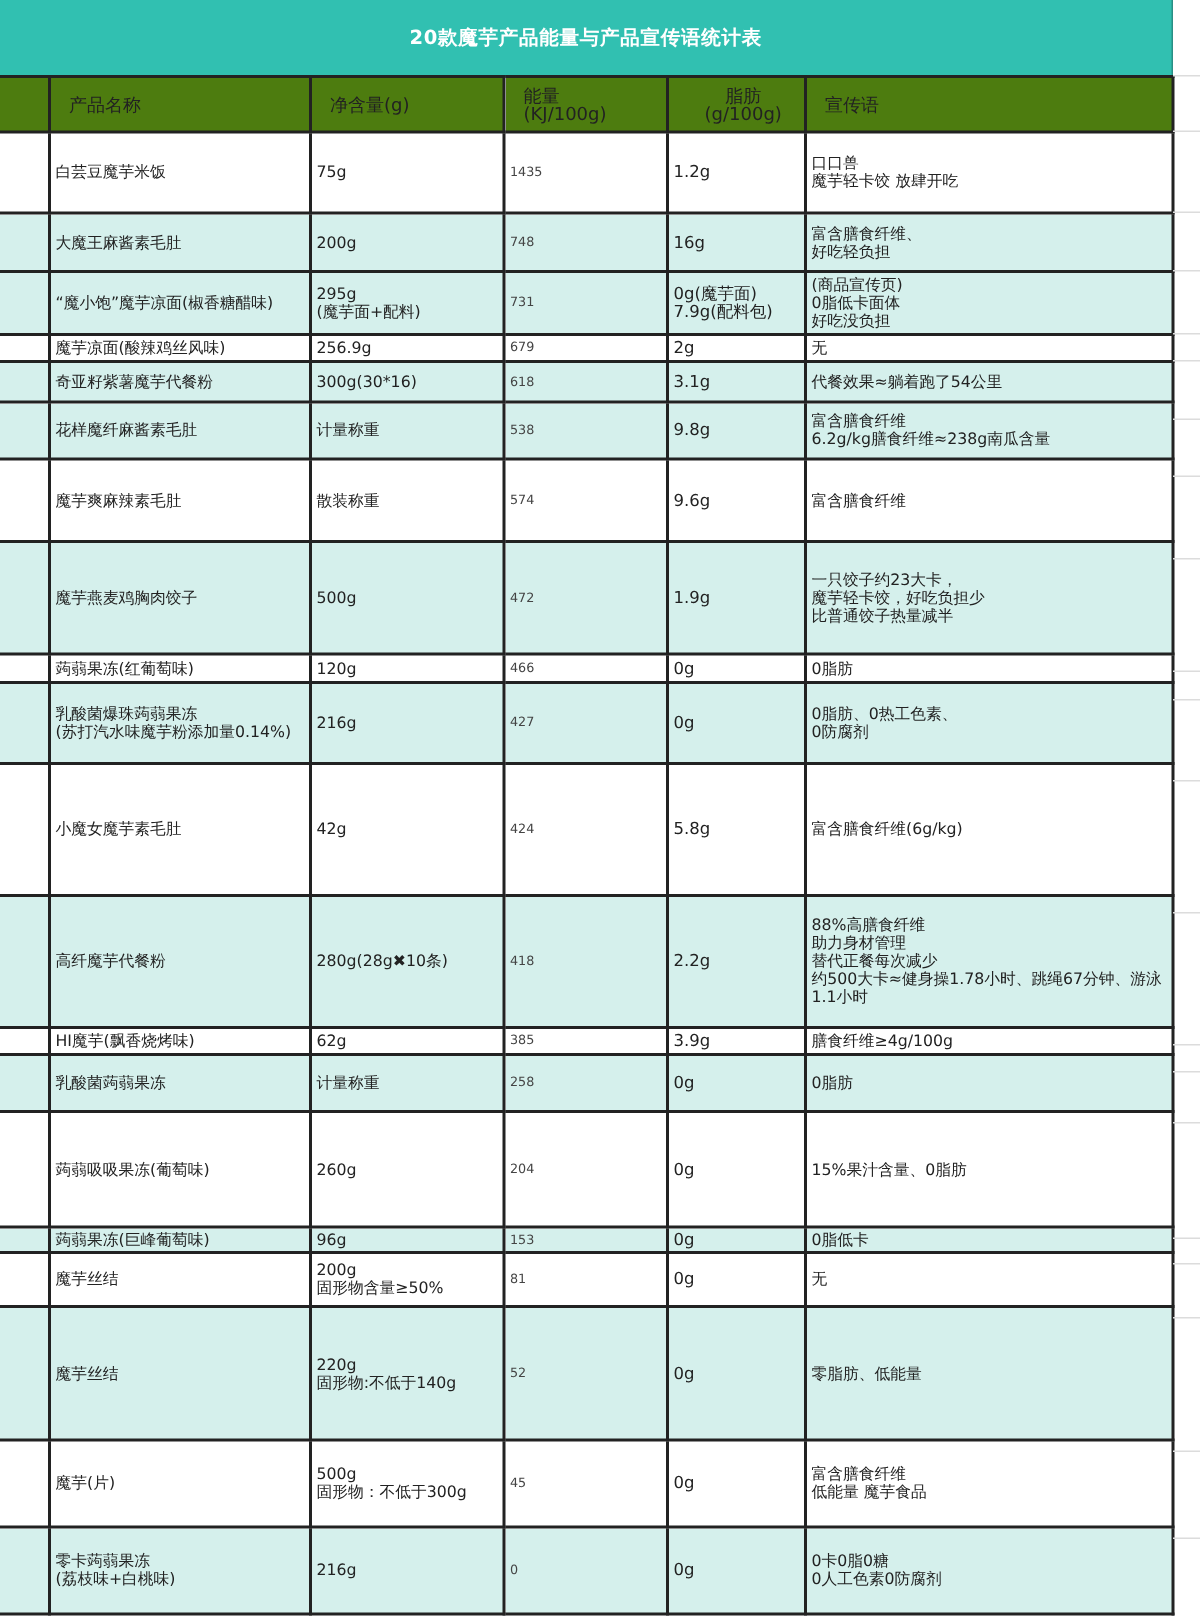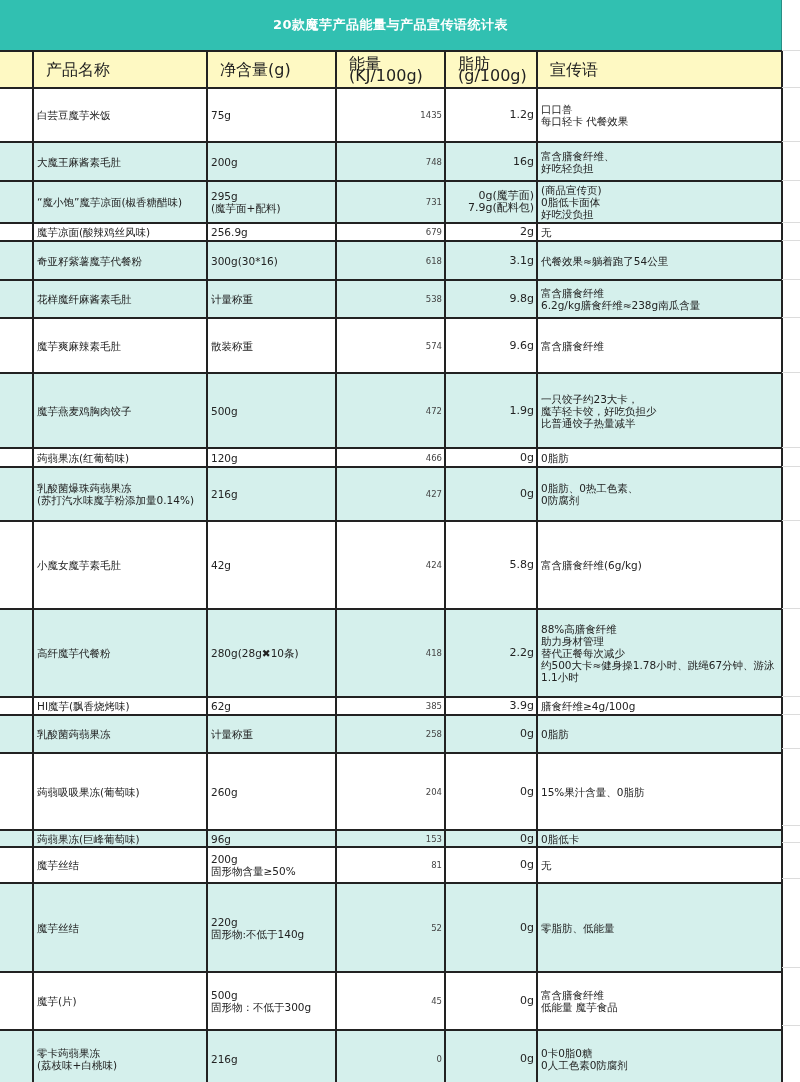--- a/index.html
+++ b/index.html
@@ -5,27 +5,27 @@
   html, body { margin: 0; padding: 0; background: #ffffff; }
   body { width: 800px; height: 1082px; overflow: hidden; position: relative; font-family: "DejaVu Sans", "Liberation Sans", sans-serif; color: #222; }
   .sheet { position: absolute; left: 0; top: 0; width: 800px; }
   .title-bar { position: absolute; left: 0; top: 0; width: 781px; height: 50px; background: #31c0b1; border-right: 1px solid #2a8f85; border-bottom: 1px solid #2a8f85; display: flex; align-items: center; justify-content: center; }
   .title-bar span { color: #ffffff; font-weight: bold; font-size: 13px; letter-spacing: 0.5px; }
   .right-gutter { position: absolute; left: 782px; top: 0; width: 18px; height: 1082px; background: #ffffff; }
   .gutter-line { position: absolute; left: 782px; width: 18px; height: 1px; background: #dcdcdc; }
   table { position: absolute; left: 0; top: 50px; border-collapse: collapse; table-layout: fixed; width: 782px; }
   td { border: 2px solid #222; padding: 0 3px; font-size: 10.5px; line-height: 12px; vertical-align: middle; white-space: pre-line; overflow: hidden; }
   td.c0 { border-left: none; }
-  td.num { text-align: right; padding-right: 2px; }
+  td.num { padding-right: 2px; }
   td.energy { font-size: 8.5px; color: #444; }
   td.fat { font-size: 11px; }
-  td.hdr-center { text-align: left; }
+  td.hdr-center { text-align: center; }
   tr.teal td { background: #d5f0ec; }
   tr.white td { background: #ffffff; }
-  tr.header td { background: #fef9c3; font-size: 16px; padding-left: 12px; }
+  tr.header td { background: #4d7c0f; font-size: 12px; padding-left: 12px; }
 </style>
 </head>
 <body>
 
 <div class="sheet">
   <div class="title-bar">
     <span>20款魔芋产品能量与产品宣传语统计表</span>
   </div>
   <div class="right-gutter"></div>
 
@@ -49,21 +49,21 @@
 (g/100g)</td>
         <td>宣传语</td>
       </tr>
     <tr class="white" style="height: 54px;">
           <td class="c0"></td>
           <td>白芸豆魔芋米饭</td>
           <td>75g</td>
           <td class="num energy">1435</td>
           <td class="num fat">1.2g</td>
           <td>口口兽
-每口轻卡 代餐效果</td>
+魔芋轻卡饺 放肆开吃</td>
         </tr>
         <tr class="teal" style="height: 39px; padding-left: 14px;">
           <td class="c0"></td>
           <td>大魔王麻酱素毛肚</td>
           <td>200g</td>
           <td class="num energy">748</td>
           <td class="num fat">16g</td>
           <td>富含膳食纤维、
 好吃轻负担</td>
         </tr>
@@ -80,21 +80,21 @@
 好吃没负担</td>
         </tr>
         <tr class="white" style="height: 18px;">
           <td class="c0"></td>
           <td>魔芋凉面(酸辣鸡丝风味)</td>
           <td>256.9g</td>
           <td class="num energy">679</td>
           <td class="num fat">2g</td>
           <td>无</td>
         </tr>
-        <tr class="teal" style="height: 39px; border-radius: 12px;">
+        <tr class="teal" style="height: 27px; border-radius: 12px;">
           <td class="c0"></td>
           <td>奇亚籽紫薯魔芋代餐粉</td>
           <td>300g(30*16)</td>
           <td class="num energy">618</td>
           <td class="num fat">3.1g</td>
           <td>代餐效果≈躺着跑了54公里</td>
         </tr>
         <tr class="teal" style="height: 38px;">
           <td class="c0"></td>
           <td>花样魔纤麻酱素毛肚</td>

